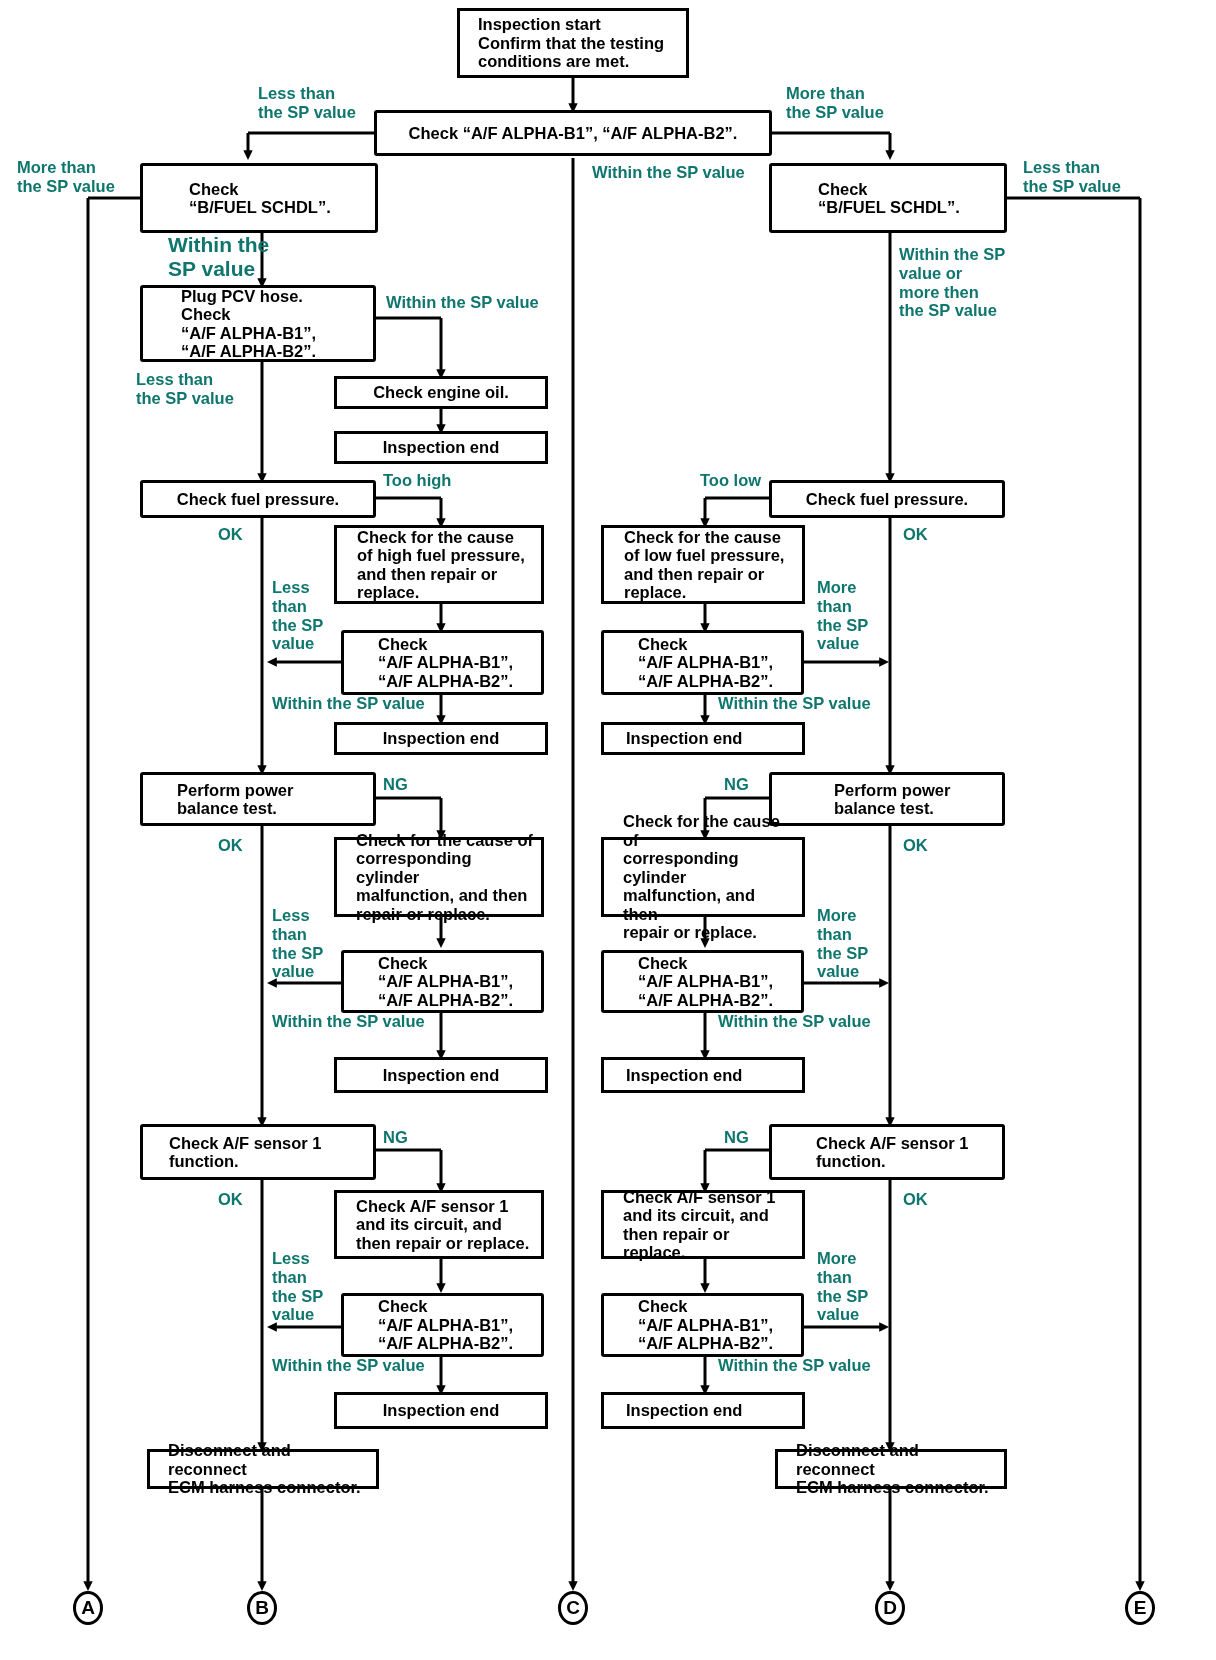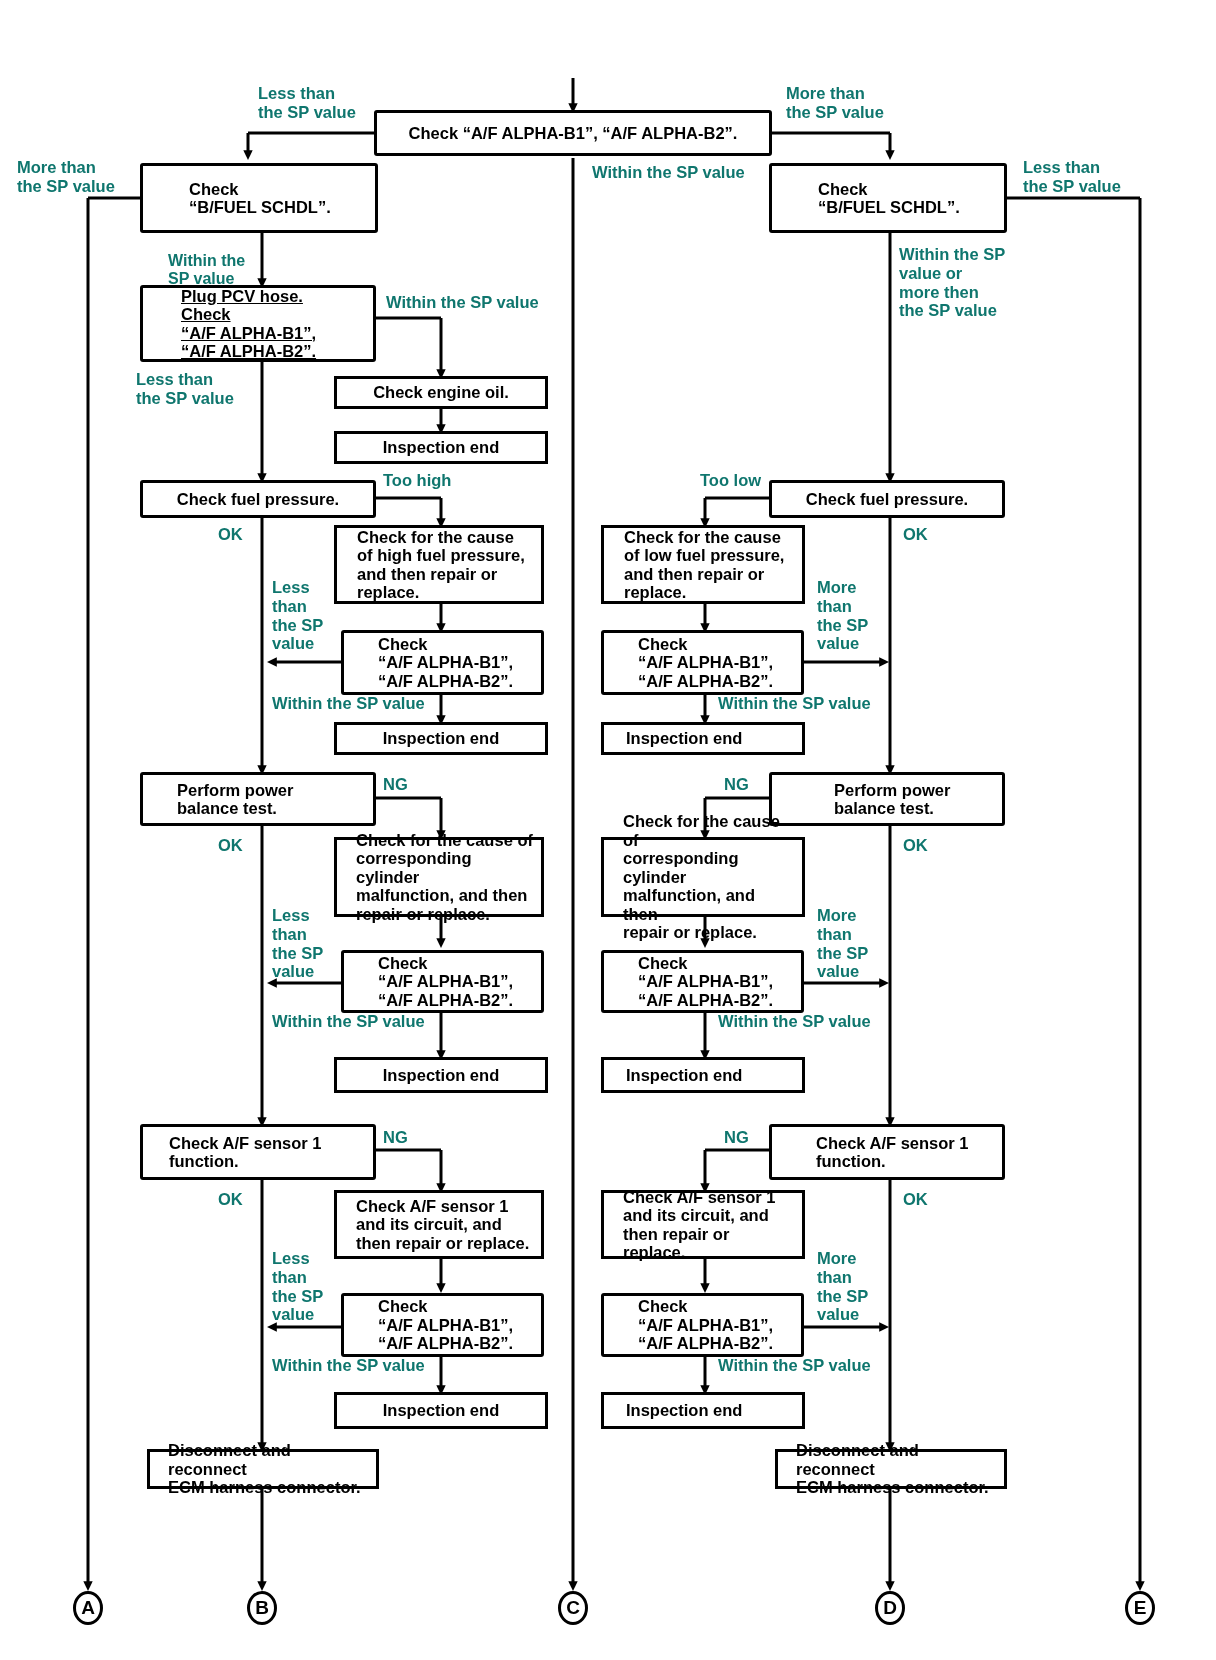--- a/index.html
+++ b/index.html
@@ -115,37 +115,42 @@
       <line x1="803" y1="1327" x2="884" y2="1327" marker-end="url(#ah)"></line>
       <line x1="705" y1="1357" x2="705" y2="1390" marker-end="url(#ah)"></line>
 
       <line x1="890" y1="1180" x2="890" y2="1447" marker-end="url(#ah)"></line>
 
       <line x1="890" y1="1487" x2="890" y2="1586" marker-end="url(#ah)"></line>
 
     </g>
   </svg>
 
+  <div class="node rect c pc" style="left:457px;top:8px;width:232px;height:70px;font-size:16.5px;">
+    <span class="txt l" style="text-align:left;padding-left:12px;">Inspection start
+Confirm that the testing
+conditions are met.</span>
+  </div>
 
   <div class="node round c pc" style="left:374px;top:110px;width:398px;height:46px;font-size:16.5px;">
     <span class="txt">Check “A/F ALPHA-B1”, “A/F ALPHA-B2”.</span>
   </div>
 
   <div class="node round l pl" style="left:140px;top:163px;width:238px;height:70px;font-size:16.5px;">
     <span class="txt" style="padding-left:30px;">Check
 “B/FUEL SCHDL”.</span>
   </div>
 
   <div class="node round l pl" style="left:769px;top:163px;width:238px;height:70px;font-size:16.5px;">
     <span class="txt" style="padding-left:30px;">Check
 “B/FUEL SCHDL”.</span>
   </div>
 
   <div class="node round l pl" style="left:140px;top:285px;width:236px;height:77px;font-size:16.5px;">
-    <span class="txt" style="padding-left:22px;text-decoration:underline;">Plug PCV hose.
+    <span class="txt" style="padding-left:22px;">Plug PCV hose.
 Check
 “A/F ALPHA-B1”,
 “A/F ALPHA-B2”.</span>
   </div>
 
   <div class="node rect c pc" style="left:334px;top:376px;width:214px;height:33px;font-size:16.5px;">
     <span class="txt">Check engine oil.</span>
   </div>
 
   <div class="node rect c pc" style="left:334px;top:431px;width:214px;height:33px;font-size:16.5px;">
@@ -293,21 +298,21 @@
   <div class="lbl" style="left:258px;top:84px;font-size:16.5px;">Less than
 the SP value</div>
   <div class="lbl" style="left:786px;top:84px;font-size:16.5px;">More than
 the SP value</div>
 
   <div class="lbl" style="left:17px;top:158px;font-size:16.5px;">More than
 the SP value</div>
   <div class="lbl" style="left:1023px;top:158px;font-size:16.5px;">Less than
 the SP value</div>
 
-  <div class="lbl" style="left:168px;top:252px;font-size:16px;">Within the
+  <div class="lbl" style="left:168px;top:233px;font-size:21px;">Within the
 SP value</div>
   <div class="lbl" style="left:592px;top:163px;font-size:16.5px;">Within the SP value</div>
   <div class="lbl" style="left:899px;top:245px;font-size:16.5px;">Within the SP
 value or
 more then
 the SP value</div>
 
   <div class="lbl" style="left:386px;top:293px;font-size:16.5px;">Within the SP value</div>
   <div class="lbl" style="left:136px;top:370px;font-size:16.5px;">Less than
 the SP value</div>

